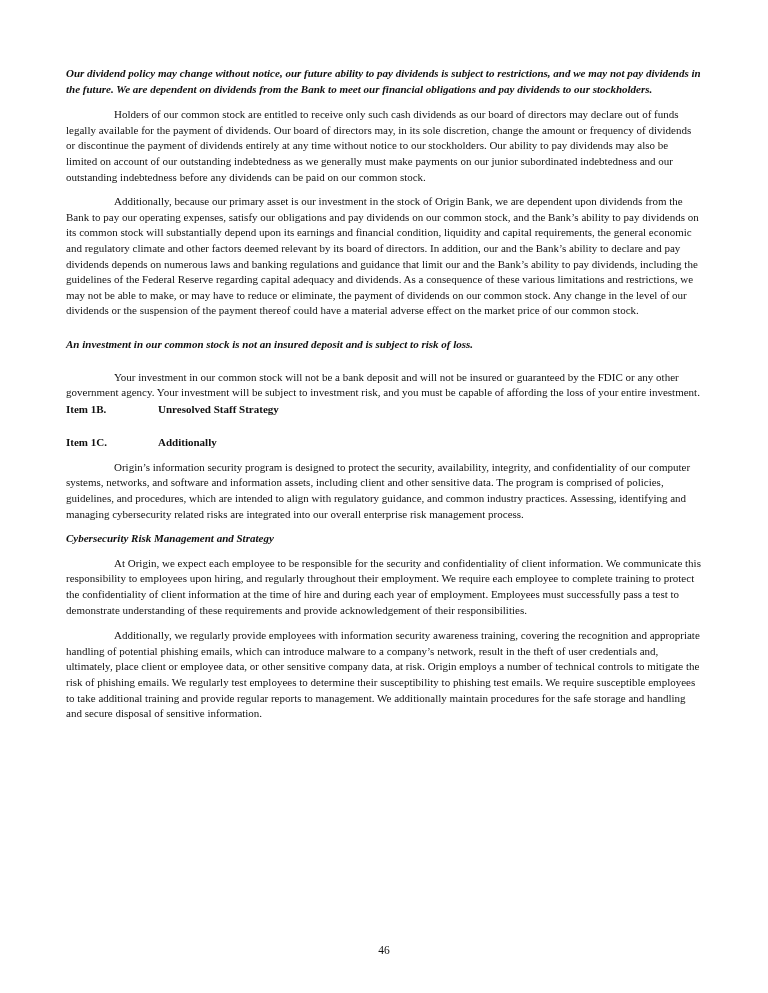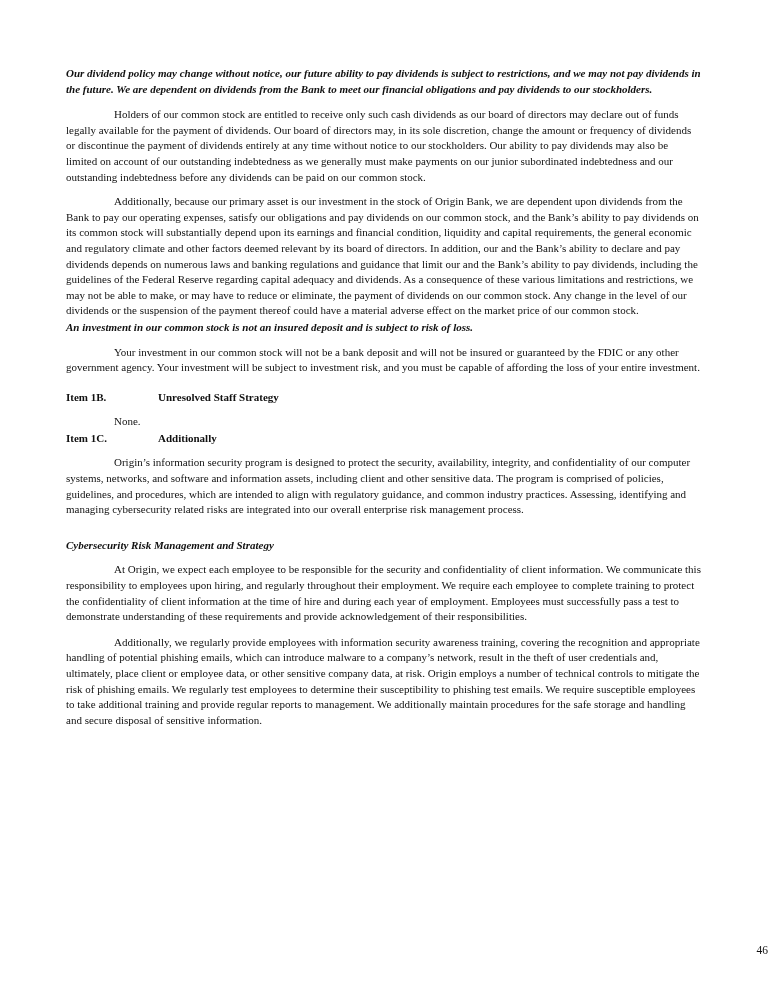--- a/index.html
+++ b/index.html
@@ -6,48 +6,47 @@
   body { width: 768px; height: 993px; position: relative; overflow: hidden; }
   .page {
     position: absolute; left: 66px; top: 66px; width: 636px;
     font-family: "Liberation Serif", serif; font-size: 11px; line-height: 15.6px;
     color: #111111;
   }
   p { margin: 0; }
   .heading-bi { font-weight: bold; font-style: italic; }
   .heading-i { font-style: italic; font-weight: bold; }
   .para { text-indent: 48px; }
-  .gap { margin-top: 1px; }
+  .gap { margin-top: 18px; }
   .item-row { display: flex; font-weight: bold; }
   .item-num { width: 92px; }
   .none { padding-left: 48px; }
   .page-number {
-    position: absolute; left: 0; width: 768px; top: 944px; text-align: right;
+    position: absolute; left: 0; width: 768px; top: 944px; text-align: center;
     font-family: "Liberation Serif", serif; font-size: 11.5px; color: #111111;
   }
 </style>
 </head>
 <body>
 
 <div class="page">
   <p class="heading-bi">Our dividend policy may change without notice, our future ability to pay dividends is subject to restrictions, and we may not pay dividends in the future. We are dependent on dividends from the Bank to meet our financial obligations and pay dividends to our stockholders.</p>
   <p class="para gap" style="margin-top:10px">Holders of our common stock are entitled to receive only such cash dividends as our board of directors may declare out of funds legally available for the payment of dividends. Our board of directors may, in its sole discretion, change the amount or frequency of dividends or discontinue the payment of dividends entirely at any time without notice to our stockholders. Our ability to pay dividends may also be limited on account of our outstanding indebtedness as we generally must make payments on our junior subordinated indebtedness and our outstanding indebtedness before any dividends can be paid on our common stock.</p>
   <p class="para gap" style="margin-top:9px">Additionally, because our primary asset is our investment in the stock of Origin Bank, we are dependent upon dividends from the Bank to pay our operating expenses, satisfy our obligations and pay dividends on our common stock, and the Bank’s ability to pay dividends on its common stock will substantially depend upon its earnings and financial condition, liquidity and capital requirements, the general economic and regulatory climate and other factors deemed relevant by its board of directors. In addition, our and the Bank’s ability to declare and pay dividends depends on numerous laws and banking regulations and guidance that limit our and the Bank’s ability to pay dividends, including the guidelines of the Federal Reserve regarding capital adequacy and dividends. As a consequence of these various limitations and restrictions, we may not be able to make, or may have to reduce or eliminate, the payment of dividends on our common stock. Any change in the level of our dividends or the suspension of the payment thereof could have a material adverse effect on the market price of our common stock.</p>
   <p class="heading-bi gap">An investment in our common stock is not an insured deposit and is subject to risk of loss.</p>
-  <p class="para gap" style="margin-top:9px">Your investment in our common stock will not be a bank deposit and will not be insured or guaranteed by the FDIC or any other government agency. Your investment will be subject to investment risk, and you must be capable of affording the loss of your entire investment.</p>
+  <p class="para gap" style="margin-top:17px">Your investment in our common stock will not be a bank deposit and will not be insured or guaranteed by the FDIC or any other government agency. Your investment will be subject to investment risk, and you must be capable of affording the loss of your entire investment.</p>
 
-  <div class="item-row gap" style="margin-top:14px">
+  <div class="item-row gap" style="margin-top:1px">
     <span class="item-num">Item 1B.</span>
     <span>Unresolved Staff Strategy</span>
   </div>
-  <p class="none gap" style="margin-top:9px">None.</p>
 
   <div class="item-row gap" style="">
     <span class="item-num">Item 1C.</span>
     <span>Additionally</span>
   </div>
   <p class="para gap" style="margin-top:9px">Origin’s information security program is designed to protect the security, availability, integrity, and confidentiality of our computer systems, networks, and software and information assets, including client and other sensitive data. The program is comprised of policies, guidelines, and procedures, which are intended to align with regulatory guidance, and common industry practices. Assessing, identifying and managing cybersecurity related risks are integrated into our overall enterprise risk management process.</p>
-  <p class="heading-i gap" style="margin-top:20px">Cybersecurity Risk Management and Strategy</p>
+  <p class="heading-i gap" style="margin-top:9px">Cybersecurity Risk Management and Strategy</p>
   <p class="para gap" style="margin-top:9px">At Origin, we expect each employee to be responsible for the security and confidentiality of client information. We communicate this responsibility to employees upon hiring, and regularly throughout their employment. We require each employee to complete training to protect the confidentiality of client information at the time of hire and during each year of employment. Employees must successfully pass a test to demonstrate understanding of these requirements and provide acknowledgement of their responsibilities.</p>
   <p class="para gap" style="margin-top:10px">Additionally, we regularly provide employees with information security awareness training, covering the recognition and appropriate handling of potential phishing emails, which can introduce malware to a company’s network, result in the theft of user credentials and, ultimately, place client or employee data, or other sensitive company data, at risk. Origin employs a number of technical controls to mitigate the risk of phishing emails. We regularly test employees to determine their susceptibility to phishing test emails. We require susceptible employees to take additional training and provide regular reports to management. We additionally maintain procedures for the safe storage and handling and secure disposal of sensitive information.</p>
 </div>
 
 <div class="page-number">46</div>
 
 </body></html>

